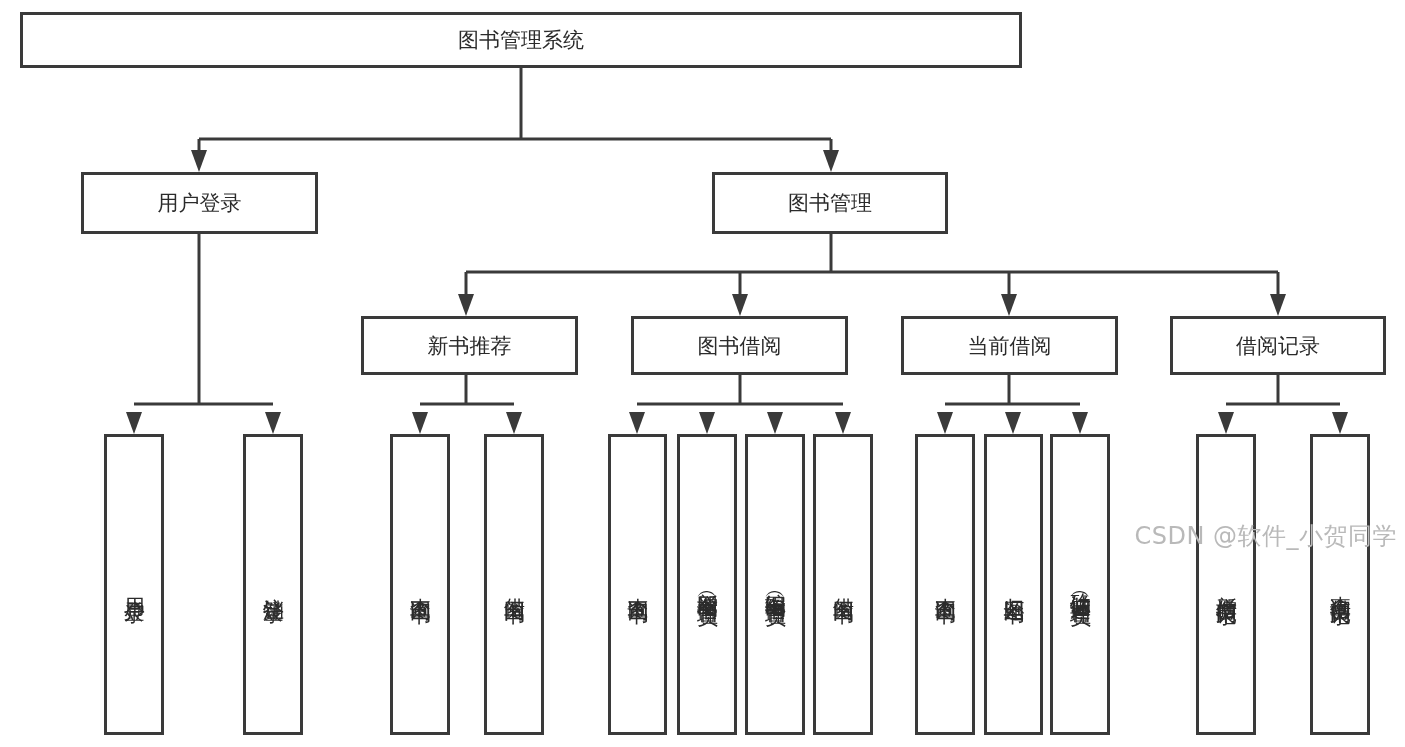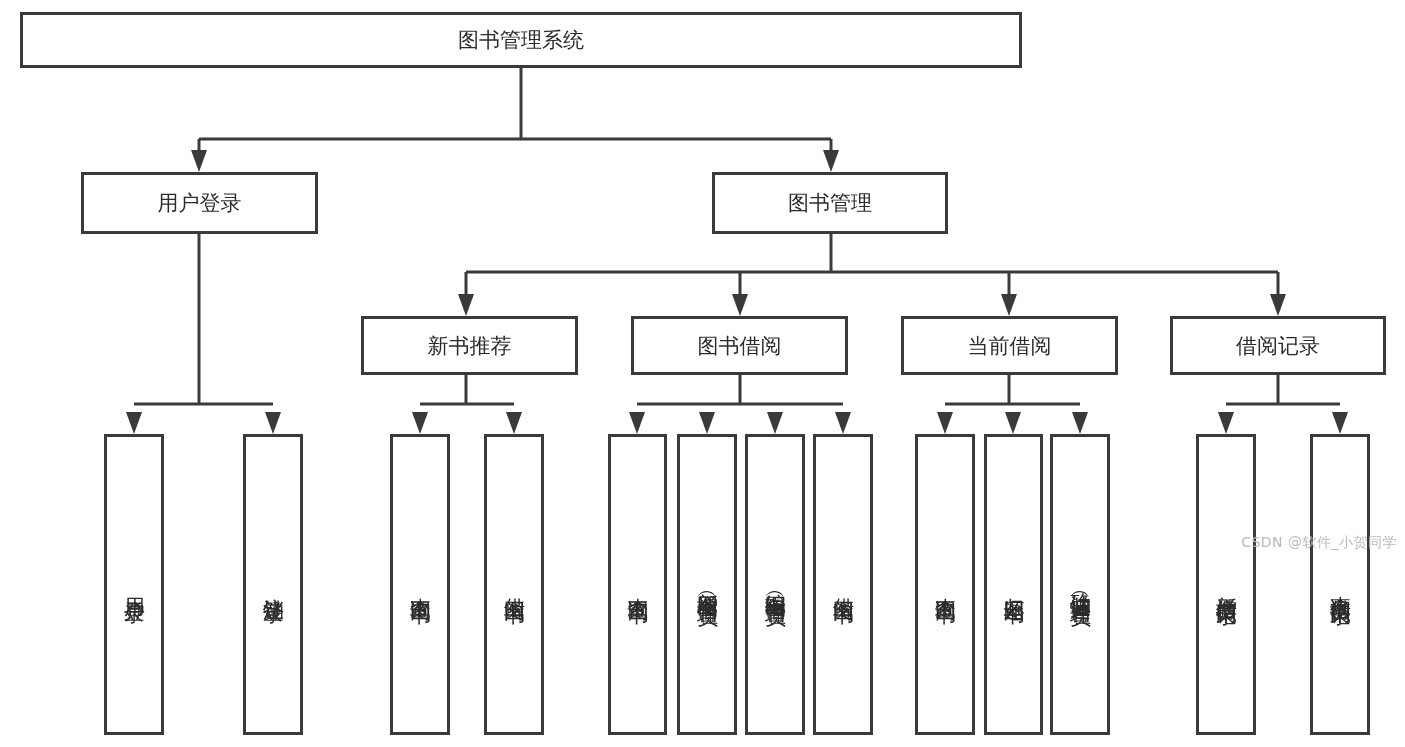--- a/index.html
+++ b/index.html
@@ -64,21 +64,21 @@
     justify-content: center;
     white-space: nowrap;
     pointer-events: none;
     user-select: none;
   }
   .watermark {
     position: absolute;
     right: 8px;
     bottom: 4px;
     font-family: "DejaVu Sans", "Liberation Sans", sans-serif;
-    font-size: 14px;
+    font-size: 24px;
     color: #b9b9b9;
     letter-spacing: 0.5px;
     white-space: nowrap;
     user-select: none;
     margin-top: 45px;
   }
 </style>
 </head>
 <body>
 

